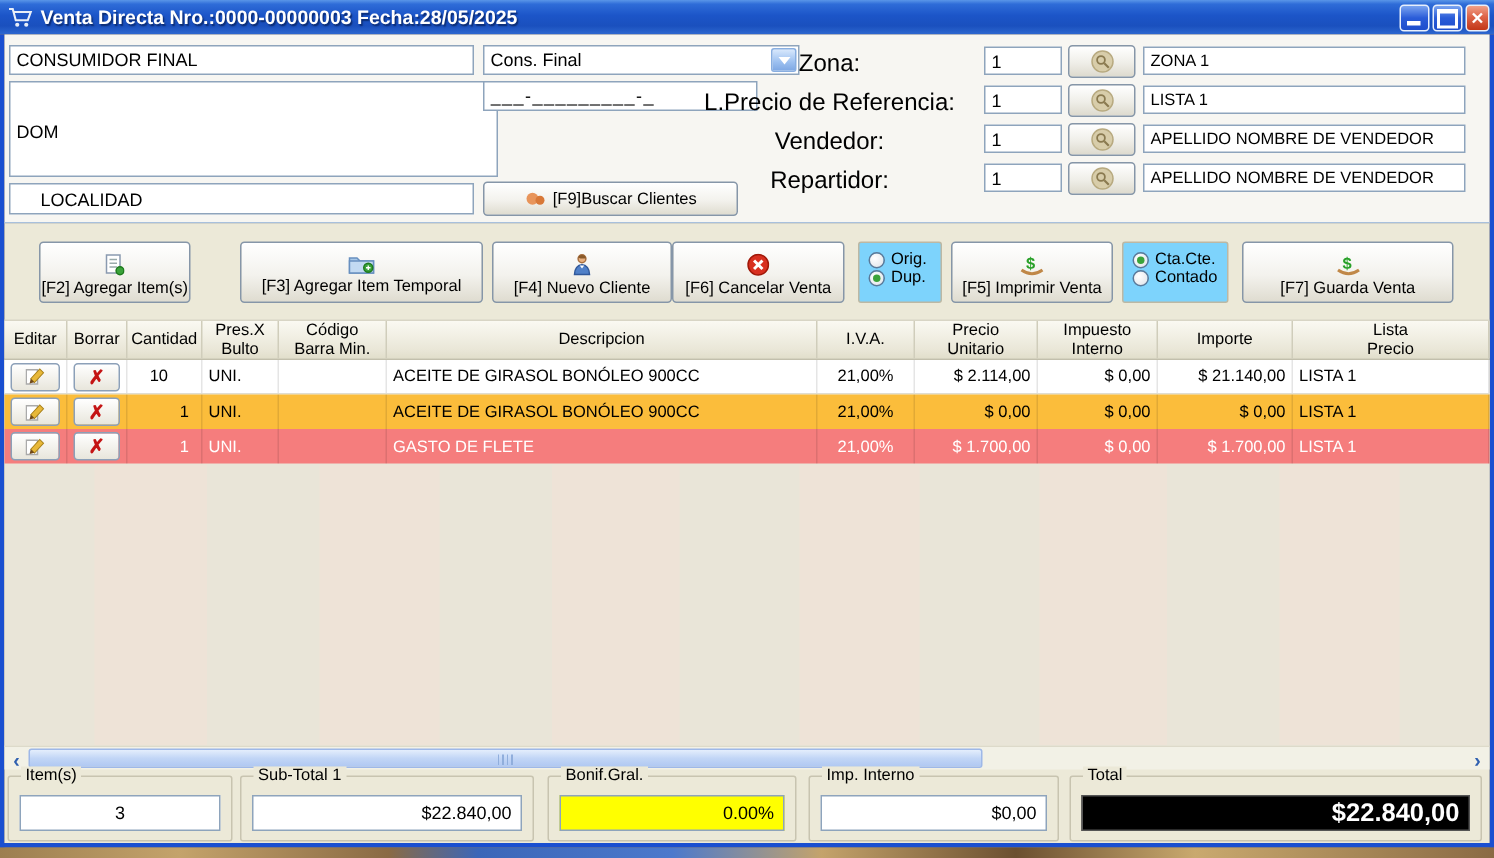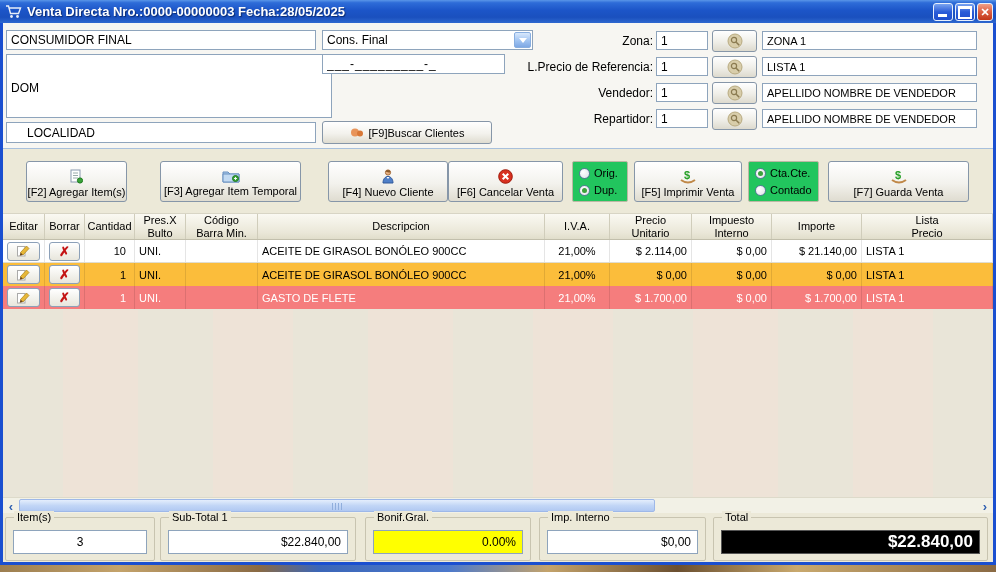--- a/index.html
+++ b/index.html
@@ -60,25 +60,25 @@
 
   
   .xpbtn {
     border:1px solid #8696A8; border-radius:3px;
     background: linear-gradient(180deg,#FFFFFF,#F3F2ED 55%,#DFDCD0);
     display:flex; align-items:center; justify-content:center; gap:5px;
     font-size:11px; cursor:default;
   }
   .toolbtn { flex-direction:column; gap:2px; padding-top:3px; }
 
-  .lookup-label { font-size:12px; text-align:right; }
+  .lookup-label { font-size:16px; text-align:center; }
   .lookup-btn { border:1px solid #8696A8; border-radius:3px; background:linear-gradient(180deg,#FFFFFF,#EFEEE8 55%,#DDDACE); display:flex; align-items:center; justify-content:center; }
 
   
-  .radiobox { border:1px solid #BCB8A4; border-radius:2px; background:#22c55e; padding:5px 6px; display:flex; flex-direction:column; justify-content:space-between; }
+  .radiobox { border:1px solid #BCB8A4; border-radius:2px; background:#7dd3fc; padding:5px 6px; display:flex; flex-direction:column; }
   .radio-row { display:flex; align-items:center; gap:4px; font-size:11px; }
   .radio { width:11px; height:11px; border-radius:50%; border:1px solid #5A7A9A; background:radial-gradient(circle at 35% 35%,#FFF,#DDE2E8); position:relative; flex:0 0 auto; }
   .radio.selected::after { content:""; position:absolute; left:2px; top:2px; width:5px; height:5px; border-radius:50%; background:#3BA33B; }
 
   
   .thead {
     left:3px; top:213px; width:990px; height:27px; display:flex;
     background: linear-gradient(180deg,#FAF9F2,#EAE7D8 75%,#E1DECB);
     border-top:1px solid #D8D5C5; border-bottom:1px solid #C2BFAC;
   }
@@ -207,21 +207,21 @@
   <svg width="13" height="15" viewBox="0 0 13 15">
     <rect x="1" y="1" width="9" height="12" fill="#FFF" stroke="#8A9AB0"></rect>
     <line x1="3" y1="4" x2="8" y2="4" stroke="#9AA"></line>
       <line x1="3" y1="6.5" x2="8" y2="6.5" stroke="#9AA"></line>
       <line x1="3" y1="9" x2="8" y2="9" stroke="#9AA"></line>
     <circle cx="10" cy="11.5" r="2.6" fill="#3AA33A" stroke="#1E7A1E"></circle>
   </svg>
   <span>[F2] Agregar Item(s)</span>
 </div>
 
-<div class="abs xpbtn toolbtn" style="left:160px;top:161px;width:141px;height:41px;">
+<div class="abs xpbtn toolbtn" style="left:160px;top:161px;width:162px;height:41px;">
   <svg width="18" height="14" viewBox="0 0 18 14">
     <path d="M1 3 h5 l2 2 h9 v8 H1 z" fill="#A8C8E8" stroke="#6890C0"></path>
     <path d="M1 5 h16 v8 H1 z" fill="#C2DAF2" stroke="#6890C0"></path>
     <circle cx="13.5" cy="9.5" r="3" fill="#3AA33A" stroke="#1E7A1E"></circle>
     <path d="M12 9.5 h3 M13.5 8 v3" stroke="#FFF" stroke-width="0.9"></path>
   </svg>
   <span>[F3] Agregar Item Temporal</span>
 </div>
 
 <div class="abs xpbtn toolbtn" style="left:328px;top:161px;width:120px;height:41px;">
@@ -316,21 +316,21 @@
           <path d="M3.5 7.5 L9.5 1 L12 3.5 L6 10 Z" fill="#E8B838" stroke="#A88018" stroke-width="0.7"></path>
           <path d="M3.5 7.5 l-0.8 3.2 3.2-0.8 z" fill="#704818"></path>
         </svg>
       </span>
     </div>
   <div class="td c1 ac">
       <span class="cellbtn">
         <span class="del-x">✗</span>
       </span>
     </div>
-  <div class="td c2 ar" style="padding-right:8px;">10</div>
+  <div class="td c2 ar" style="padding-right:22px;">10</div>
   <div class="td c3 al">UNI.</div>
   <div class="td c4 al"></div>
   <div class="td c5 al">ACEITE DE GIRASOL BONÓLEO 900CC</div>
   <div class="td c6 ac">21,00%</div>
   <div class="td c7 ar">$ 2.114,00</div>
   <div class="td c8 ar">$ 0,00</div>
   <div class="td c9 ar">$ 21.140,00</div>
   <div class="td c10 al">LISTA 1</div>
 </div>
 

